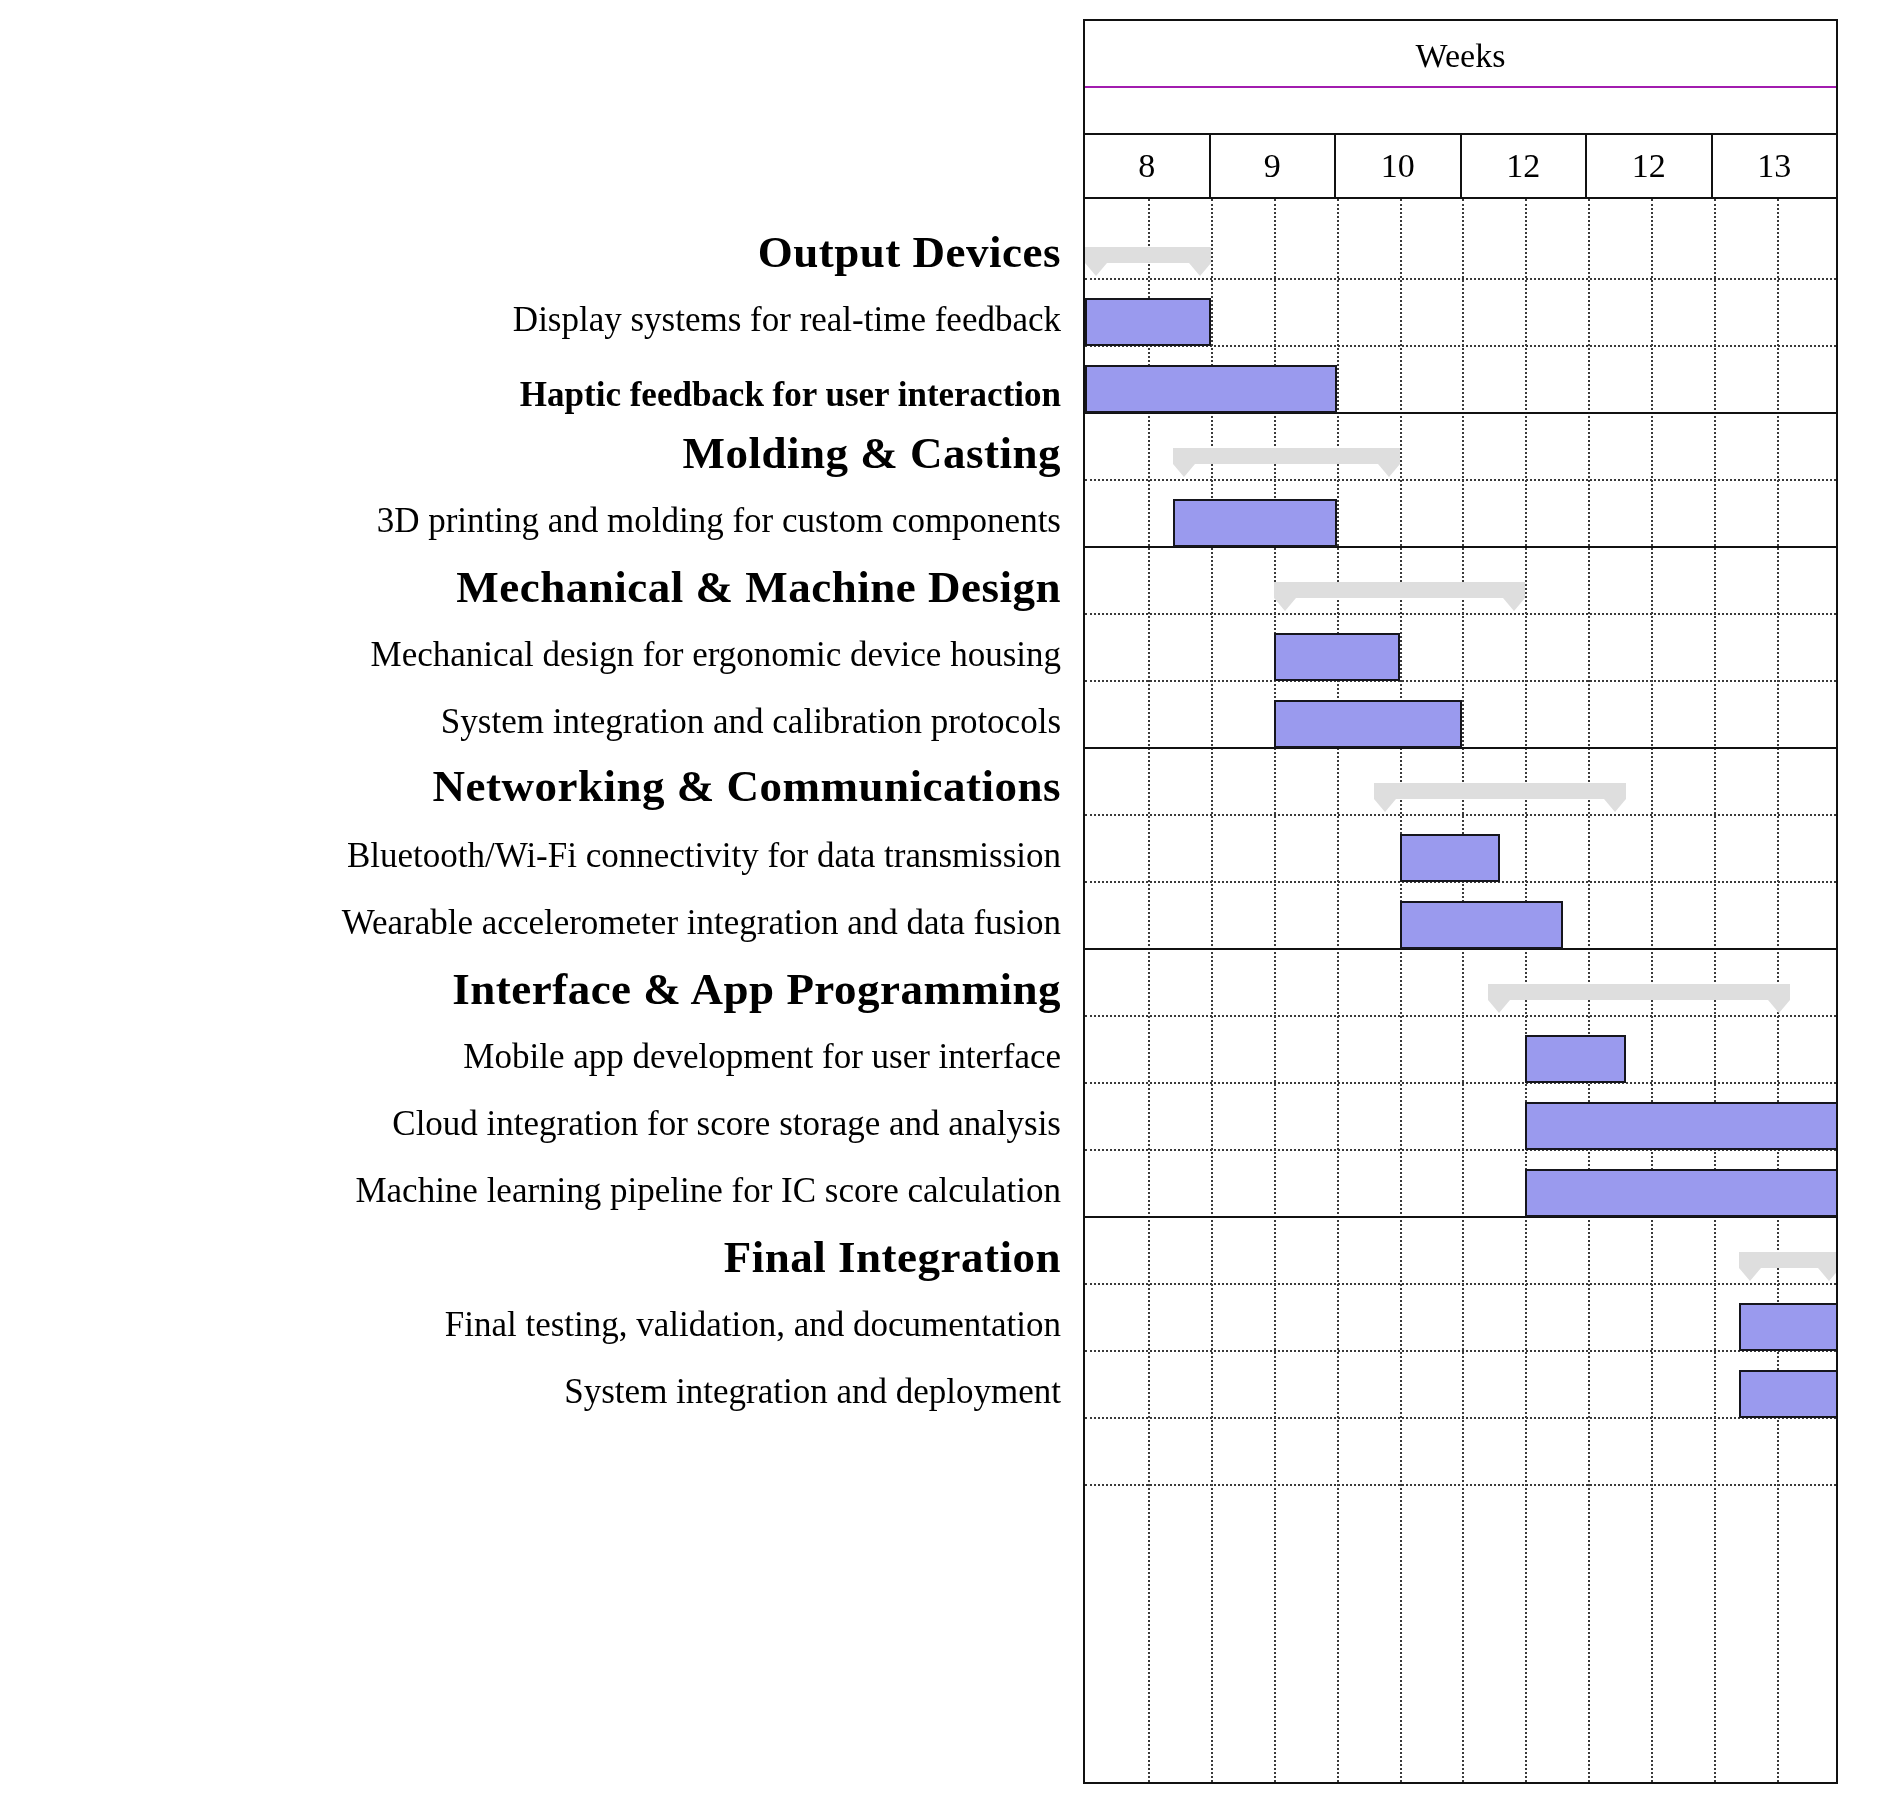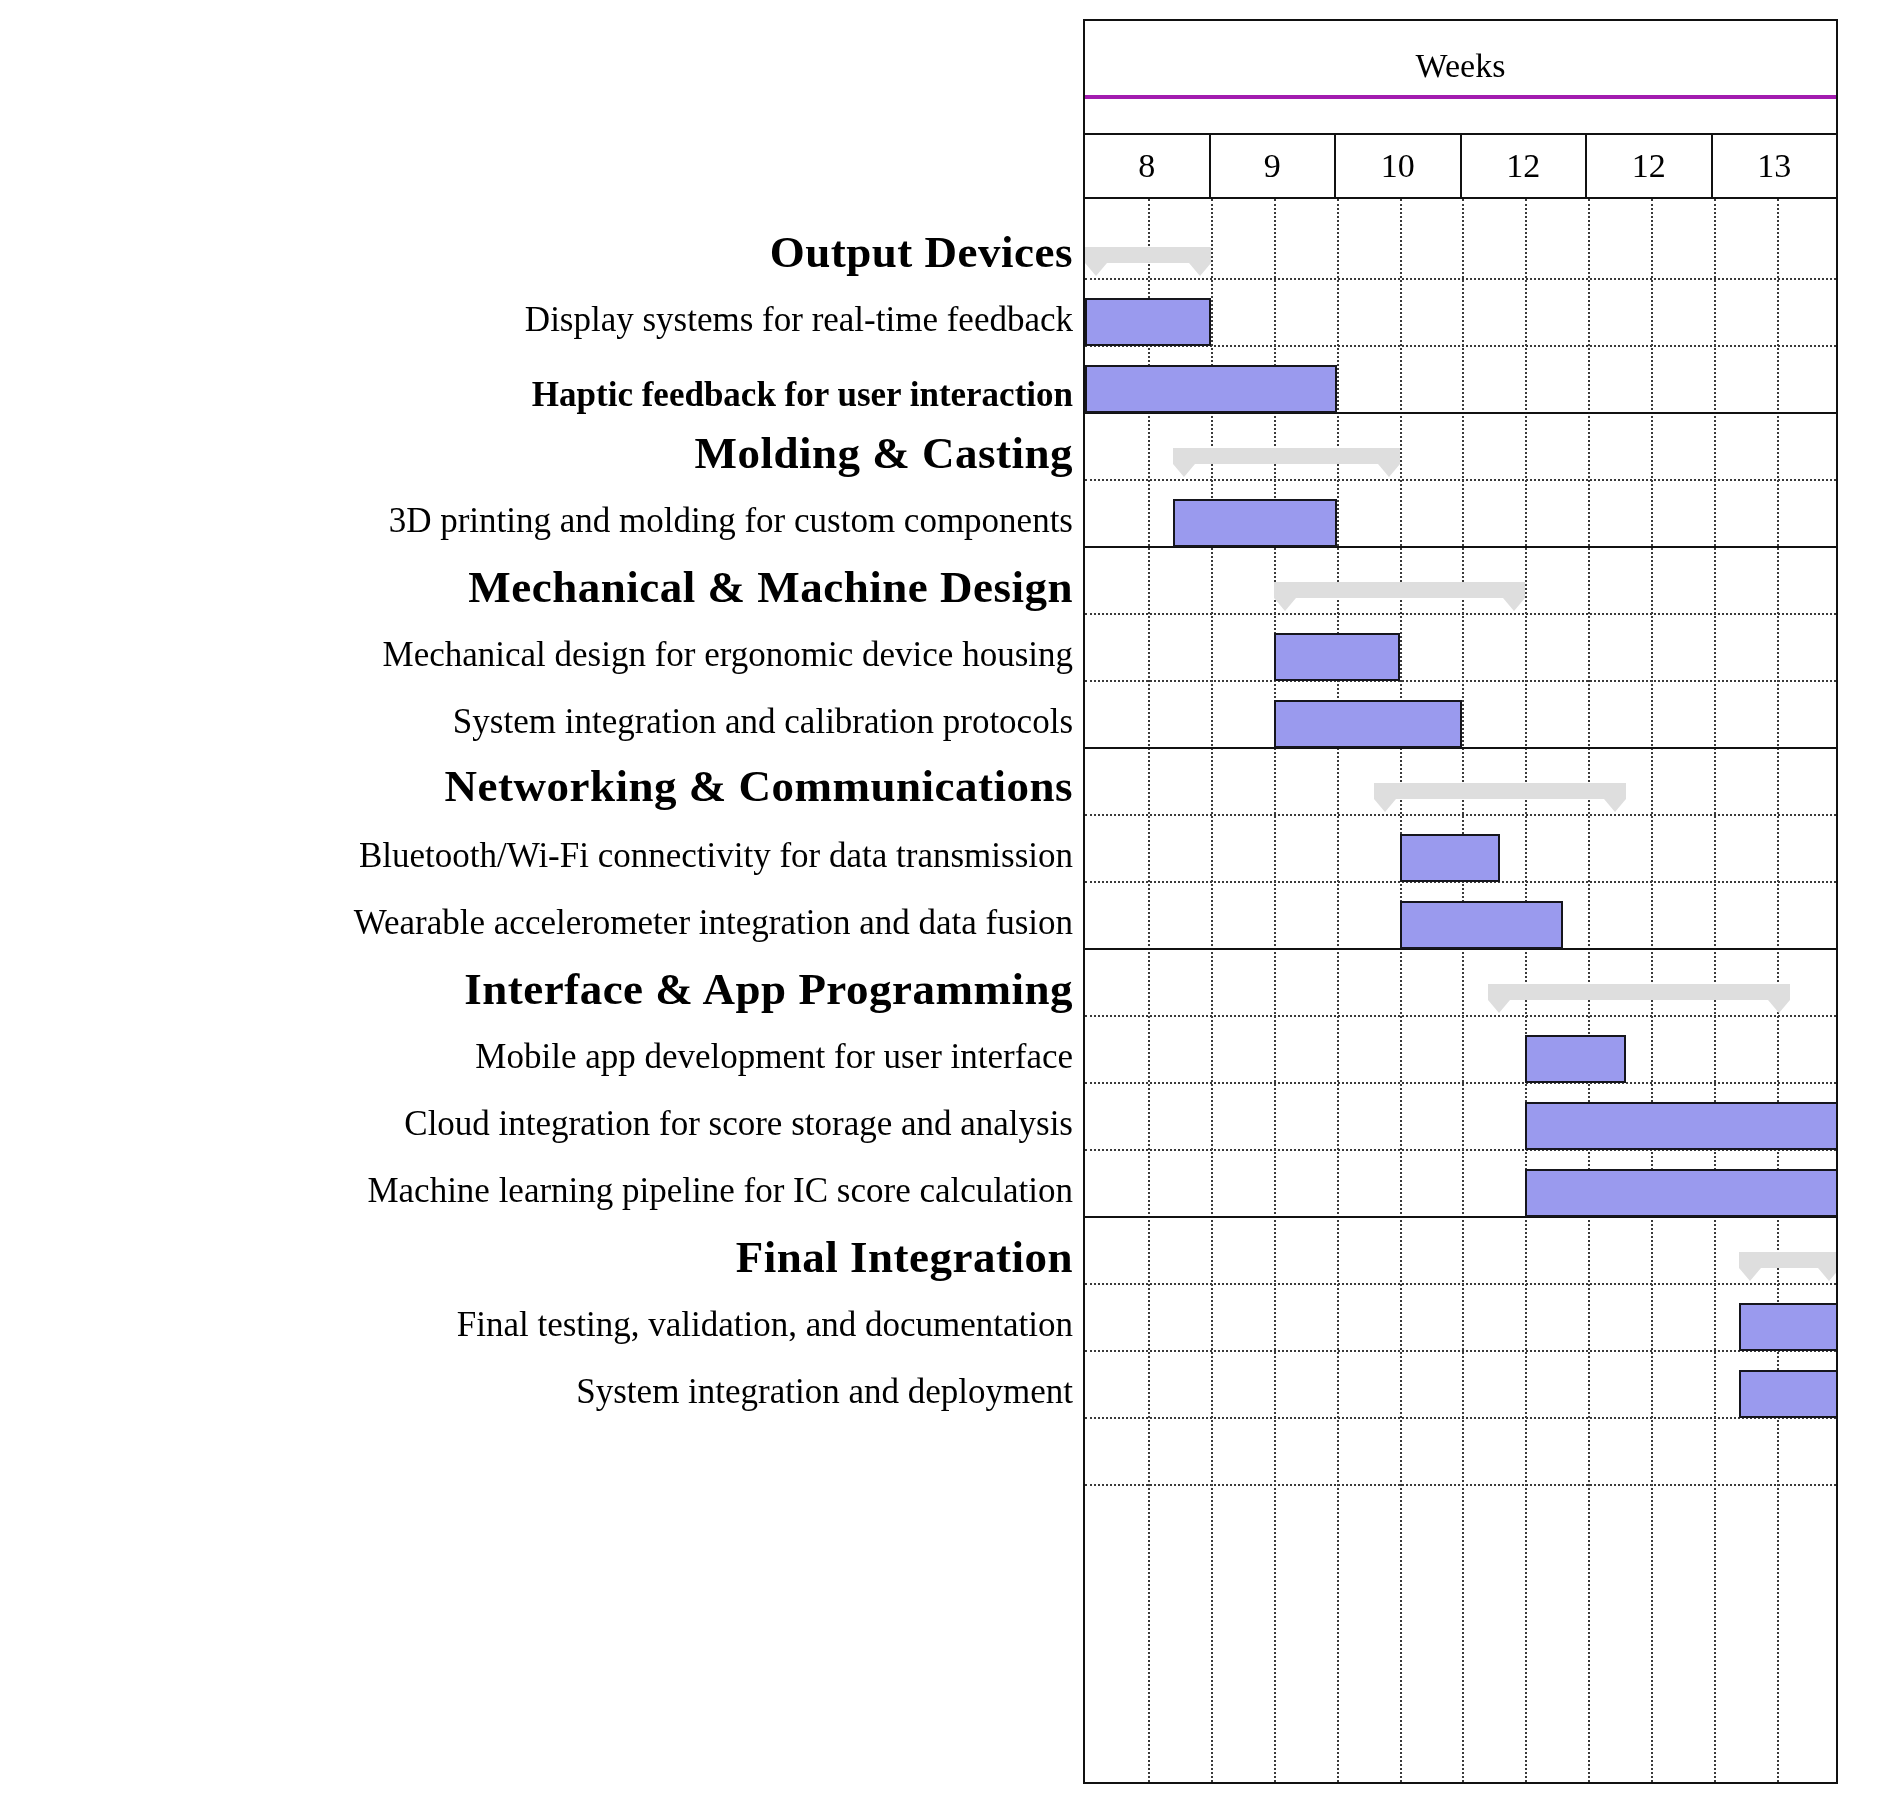--- a/index.html
+++ b/index.html
@@ -27,21 +27,21 @@
     left: 0;
     top: 0;
     width: 1083px;
     height: 1808px;
   }
   .row-label {
     position: absolute;
     right: 0;
     width: 1060px;
     text-align: right;
-    padding-right: 10px;
+    padding-right: 22px;
     box-sizing: border-box;
     white-space: nowrap;
     line-height: 1;
   }
   .row-label.task {
     font-size: 35px;
     font-weight: normal;
   }
   .row-label.group {
     font-size: 45px;
@@ -57,24 +57,24 @@
     width: 755px;
     height: 1765px;
     border: 2px solid #111111;
     box-sizing: border-box;
     overflow: hidden;
   }
 
   
   #weeks-band {
     position: absolute;
-    left: 0; top: 16px;
+    left: 0; top: 5px;
     width: 100%;
     height: 62px;
-    border-bottom: 4px solid #a21caf;
+    border-bottom: 2px solid #a21caf;
     box-sizing: border-box;
     display: flex;
     align-items: center;
     justify-content: center;
   }
   #weeks-band .band-text {
     font-size: 34px;
   }
   #spacer-band {
     position: absolute;

